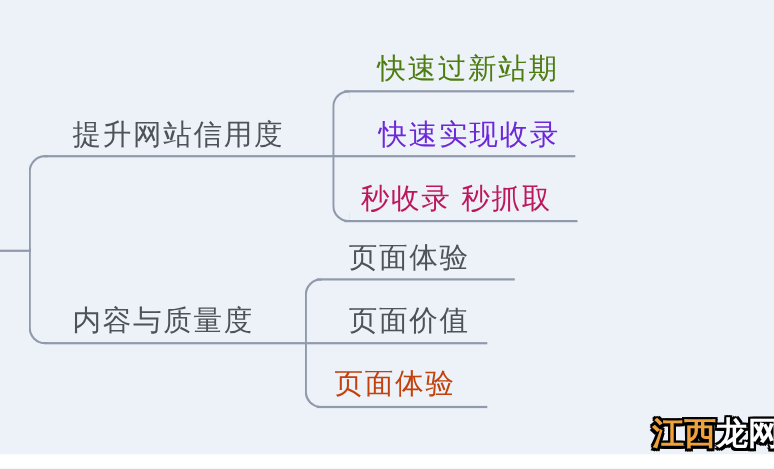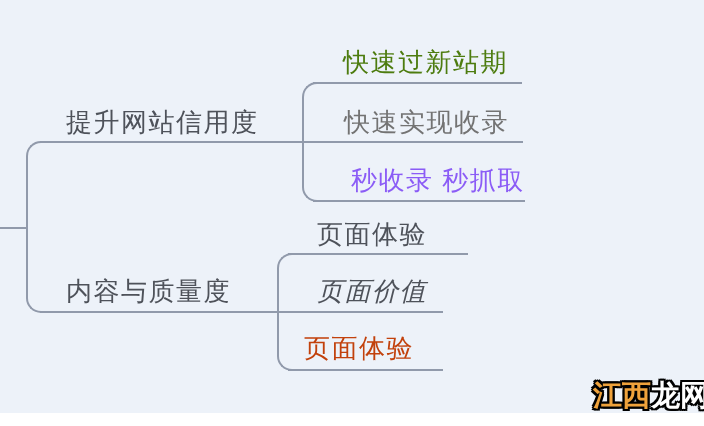--- a/index.html
+++ b/index.html
@@ -80,25 +80,25 @@
   <div class="corner tl" style="left:277px;top:253px;width:16px;height:60px"></div>
   <div class="corner bl" style="left:277px;top:311px;width:16px;height:60px"></div>
 
   <div class="hline" style="left:288px;top:253px;width:180px"></div>
   <div class="hline" style="left:288px;top:369px;width:155px"></div>
 
   <div class="node" style="left: 66px; top: 278px; color: rgb(78, 82, 90);">内容与质量度</div>
   <div class="node" style="left: 66px; top: 109px; color: rgb(78, 82, 90);">提升网站信用度</div>
 
   <div class="node" style="left: 343px; top: 49px; color: #4d7c0f;">快速过新站期</div>
-  <div class="node" style="left: 344px; top: 109px; color: #737373;">快速实现收录</div>
-  <div class="node" style="left: 351px; top: 167px; color: #8b5cf6;">秒收录 秒抓取</div>
+  <div class="node" style="left: 344px; top: 109px; color: #6d28d9;">快速实现收录</div>
+  <div class="node" style="left: 328px; top: 167px; color: #be185d;">秒收录 秒抓取</div>
 
   <div class="node" style="left: 317px; top: 221px; color: rgb(78, 82, 90);">页面体验</div>
-  <div class="node" style="left: 317px; top: 278px; color: rgb(78, 82, 90); font-style: italic;">页面价值</div>
+  <div class="node" style="left: 317px; top: 278px; color: rgb(78, 82, 90);">页面价值</div>
   <div class="node" style="left: 304px; top: 335px; color: #c2410c;">页面体验</div>
 
   <div class="watermark">
     <span style="color: rgb(239, 162, 59);">江西</span><span style="color: rgb(255, 255, 255);">龙网</span>
   </div>
 
   <div class="bottom-strip" style="background: rgb(255, 255, 255);"></div>
 
 </div>
 

